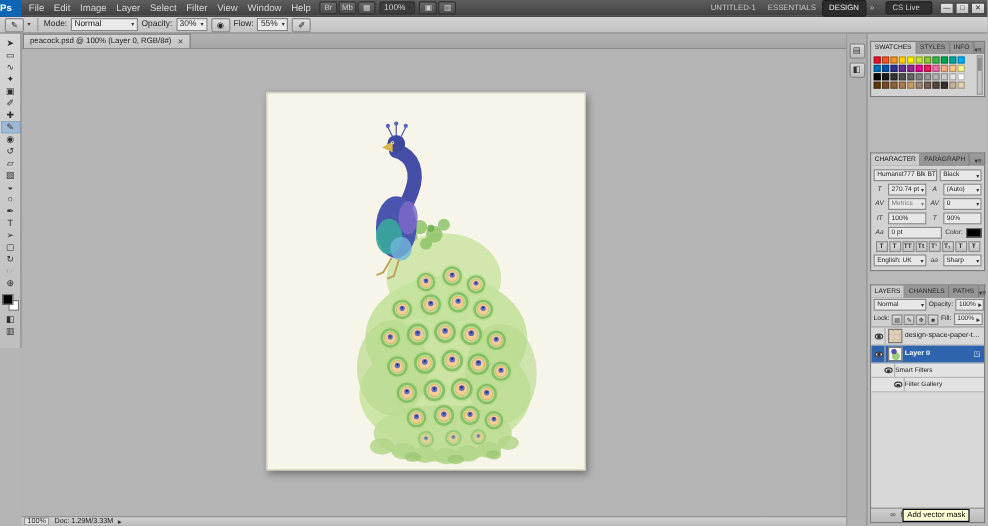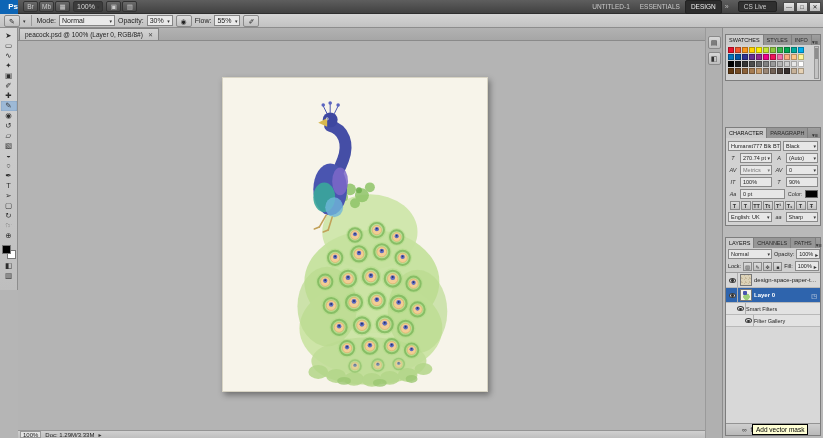--- a/index.html
+++ b/index.html
@@ -3,21 +3,21 @@
 <meta charset="utf-8">
 <style>
   *{box-sizing:border-box;margin:0;padding:0;}
   html,body{width:823px;height:438px;overflow:hidden;}
   body{font-family:"Liberation Sans",sans-serif;background:#b5b5b5;position:relative;color:#222;}
 
   
   .appbar{position:absolute;top:0;left:0;right:0;height:14px;background:linear-gradient(#5e5e5e,#414141);
     display:flex;align-items:center;color:#d6d6d6;font-size:8px;z-index:30;border-bottom:1px solid #2e2e2e;}
   .ps-logo{width:18px;height:14px;background:#0d65b5;color:#fff;font-weight:bold;font-size:8px;
-    text-align:right;line-height:14px;margin-right:2px;}
+    text-align:left;line-height:14px;margin-right:2px;}
   .menus{display:flex;}
   .menu-item{padding:0 4px;line-height:13px;cursor:default;}
   .abar-group{display:flex;gap:1px;margin:0 3px;}
   .abtn{min-width:15px;height:11px;border:1px solid #333;background:linear-gradient(#6a6a6a,#4c4c4c);
     color:#ccc;font-size:6.5px;line-height:10px;text-align:center;border-radius:2px;padding:0 1px;}
   .zoom-box{display:flex;align-items:center;gap:2px;border:1px solid #333;background:#3c3c3c;
     height:11px;padding:0 3px;font-size:7px;border-radius:2px;}
   .ws{display:flex;margin-left:auto;align-items:center;}
   .ws-btn{font-size:6.5px;color:#c9c9c9;padding:0 5px;line-height:12px;}
   .ws-btn.active{background:#2c2c2c;border:1px solid #222;color:#eee;border-radius:2px;}
@@ -135,20 +135,31 @@
 
   
   .tooltip{position:absolute;left:752px;top:424px;background:var(--tooltip-bg,#ffffd5);border:1px solid #000;
     font-size:6.5px;padding:1px 3px;color:#000;z-index:50;white-space:nowrap;}
 </style>
 </head>
 <body>
 
 <div class="appbar">
   <div class="ps-logo">Ps</div>
+  <div class="menus">
+      <span class="menu-item">File</span>
+      <span class="menu-item">Edit</span>
+      <span class="menu-item">Image</span>
+      <span class="menu-item">Layer</span>
+      <span class="menu-item">Select</span>
+      <span class="menu-item">Filter</span>
+      <span class="menu-item">View</span>
+      <span class="menu-item">Window</span>
+      <span class="menu-item">Help</span>
+    </div>
   <div class="abar-group">
       <span class="abtn">Br</span>
       <span class="abtn">Mb</span>
       <span class="abtn">▦</span>
     </div>
   <div class="zoom-box">
     <span>100%</span>
     <span class="caret"></span>
   </div>
   <div class="abar-group">

